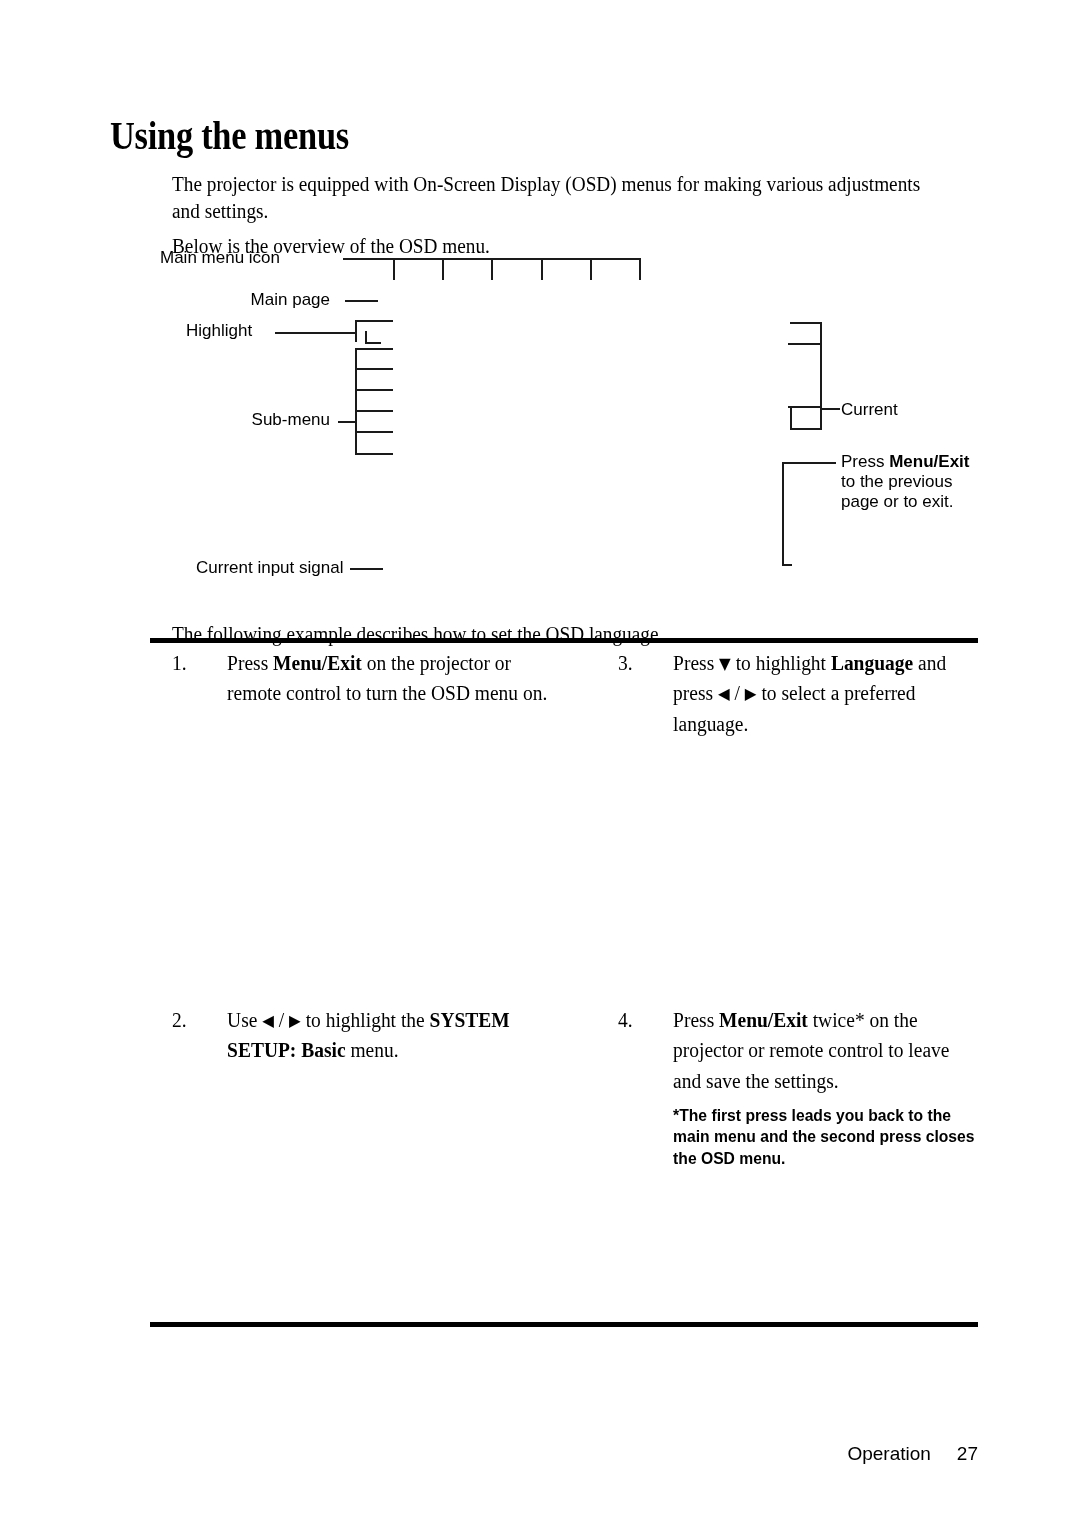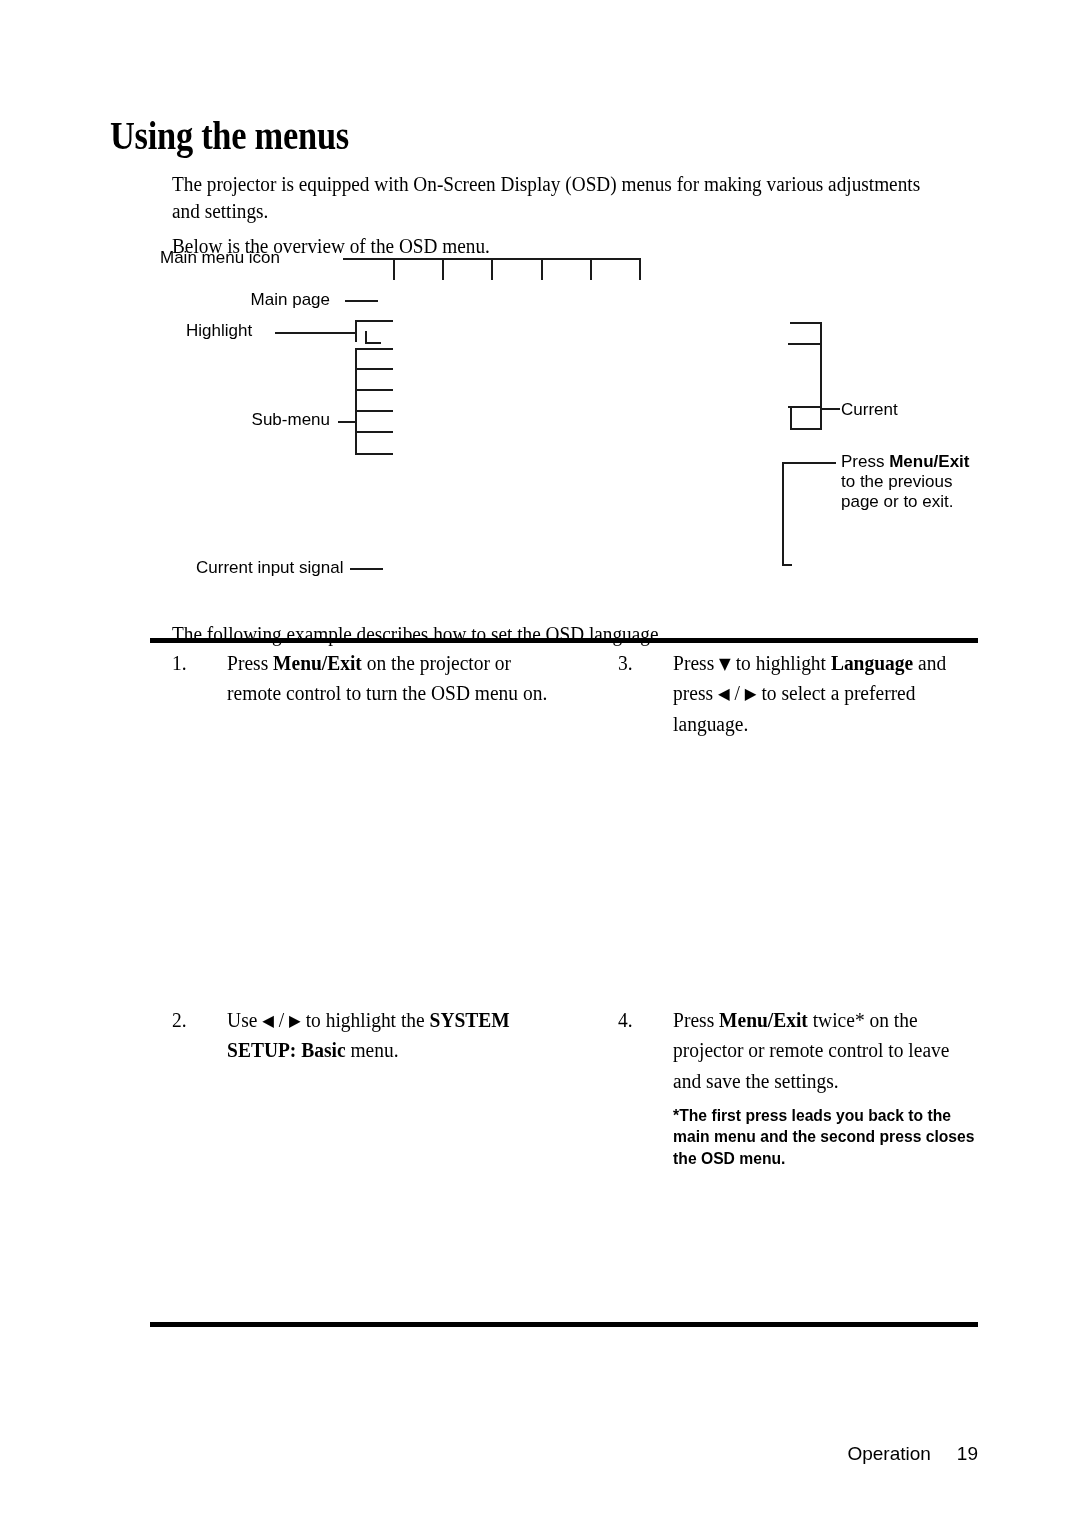--- a/index.html
+++ b/index.html
@@ -236,14 +236,14 @@
   <span class="num">3.</span>
   <span class="body"><span>Press </span><span class="arrow">▼</span><span> to highlight </span><span class="bold">Language</span><span> and press </span><span class="arrow">◀</span><span> / </span><span class="arrow">▶</span><span> to select a preferred language.</span></span>
 </div>
 
 <div class="step" id="step-4">
   <span class="num">4.</span>
   <span class="body"><span>Press </span><span class="bold">Menu/Exit</span><span> twice* on the projector or remote control to leave and save the settings.</span><span class="note">*The first press leads you back to the main menu and the second press closes the OSD menu.</span></span>
 </div>
 
 <div id="footer">
-  <span class="sec">Operation</span><span>19</span>
+  <span class="sec">Operation</span><span>27</span>
 </div>
 
 </body></html>

